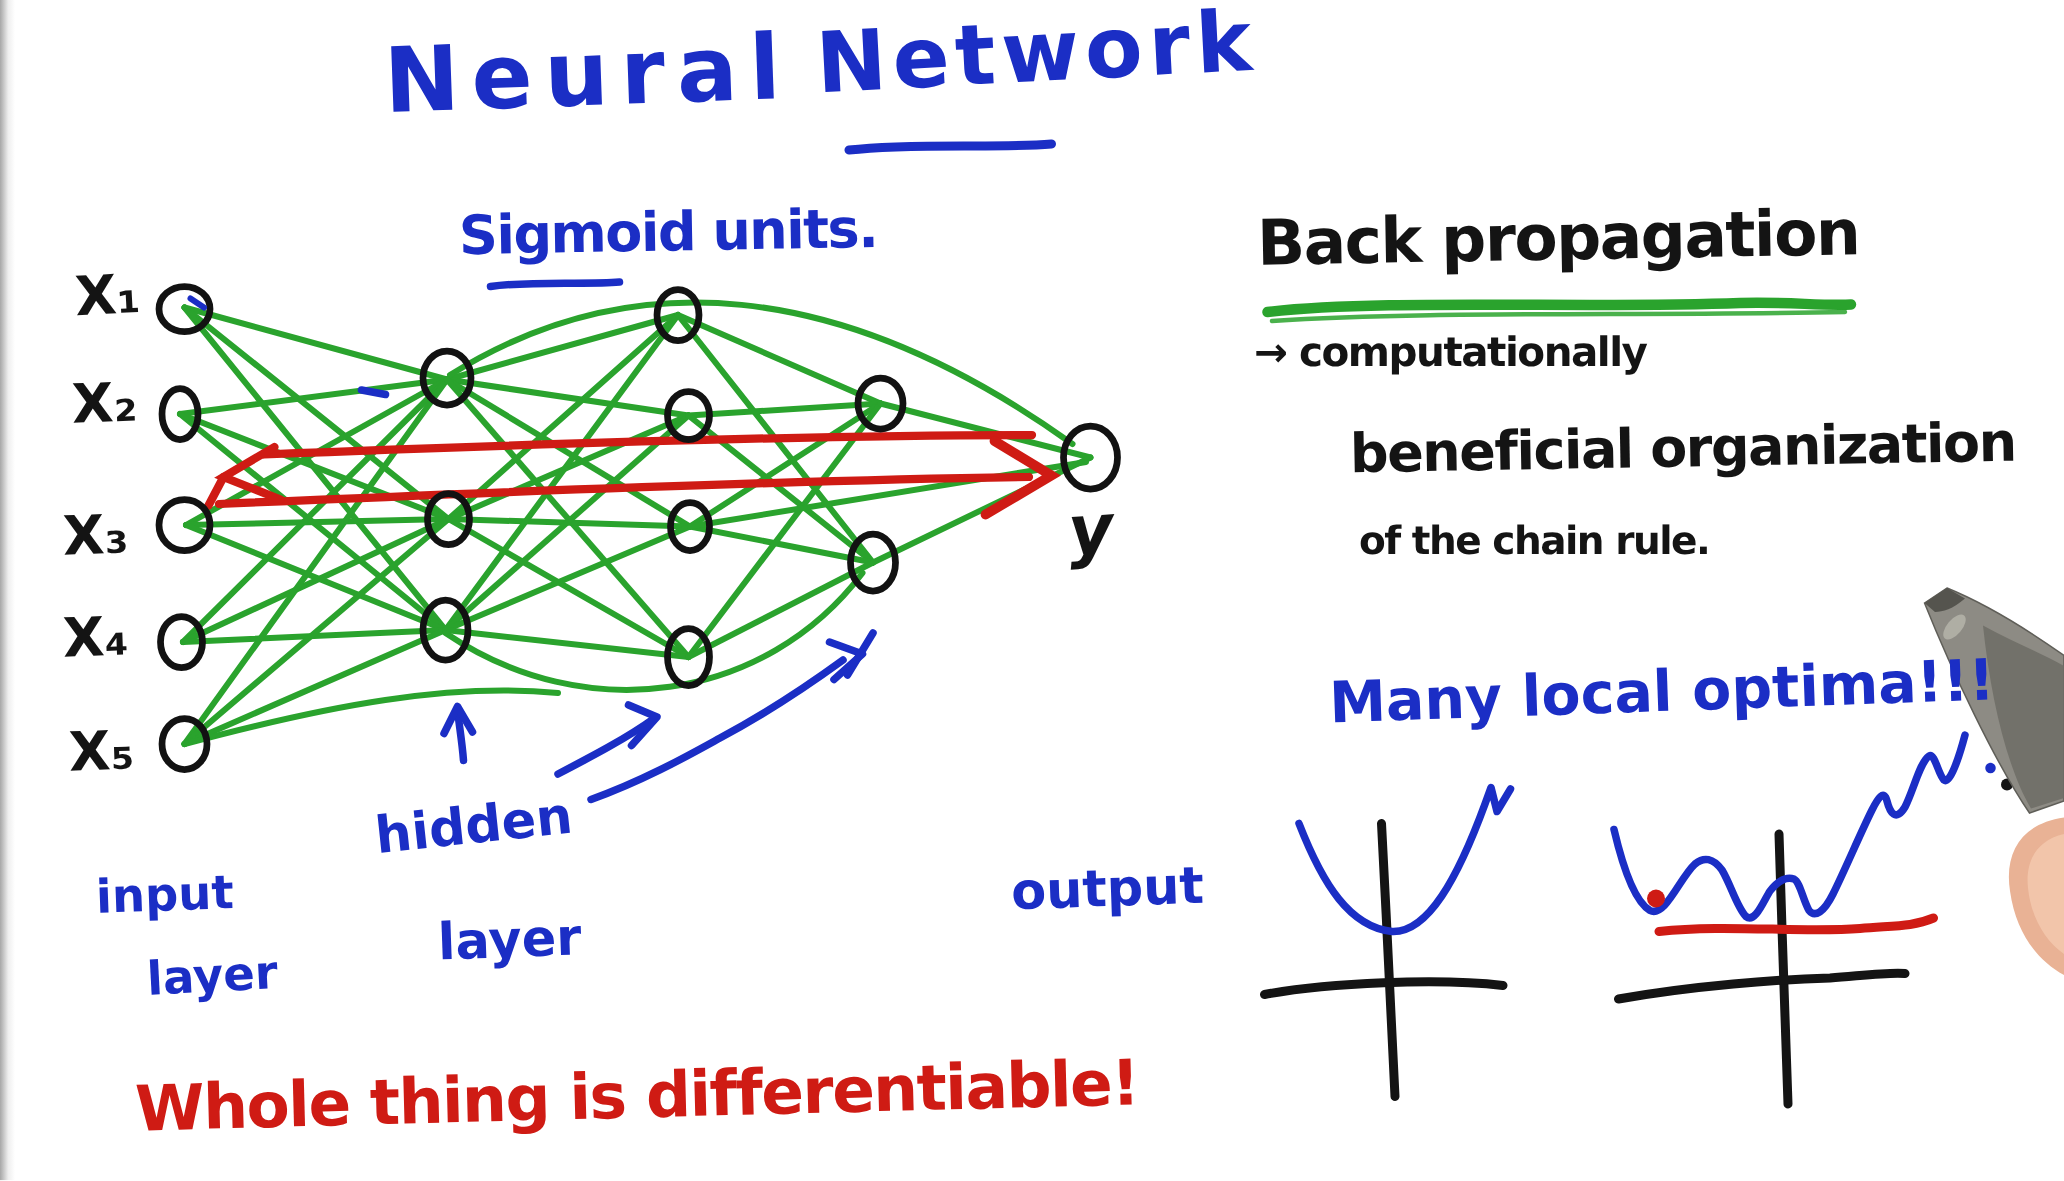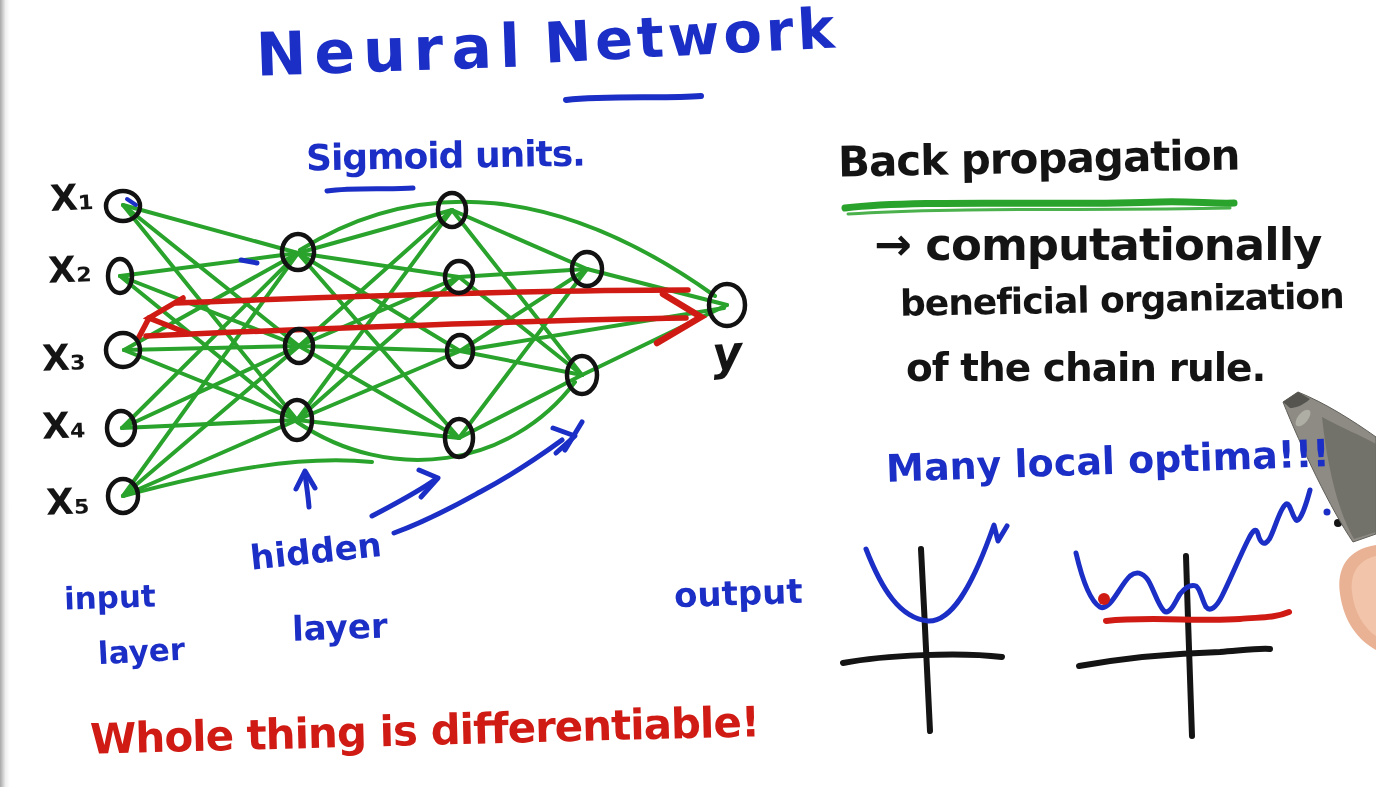--- a/index.html
+++ b/index.html
@@ -162,22 +162,22 @@
 
   <div class="hw black" style="left:712px;top:330px;font-size:46px;font-style:italic;transform:rotate(-4deg);">y</div>
 
   <div class="hw blue" style="left:64px;top:582px;font-size:31px;transform:rotate(-2deg);">input</div>
   <div class="hw blue" style="left:98px;top:636px;font-size:31px;transform:rotate(-3deg);">layer</div>
   <div class="hw blue" style="left:250px;top:534px;font-size:34px;transform:rotate(-6deg);">hidden</div>
   <div class="hw blue" style="left:292px;top:610px;font-size:34px;transform:rotate(-2deg);">layer</div>
   <div class="hw blue" style="left:674px;top:576px;font-size:34px;transform:rotate(-2deg);">output</div>
 
   <div class="hw black" style="left:838px;top:138px;font-size:42px;letter-spacing:-1px;transform:rotate(-1deg);">Back propagation</div>
-  <div class="hw black" style="left:874px;top:222px;font-size:45px;letter-spacing:-1px;">→ computationally</div>
+  <div class="hw black" style="left:836px;top:222px;font-size:27px;letter-spacing:-1px;">→ computationally</div>
   <div class="hw black" style="left:900px;top:282px;font-size:36px;letter-spacing:-1px;transform:rotate(-1deg);">beneficial organization</div>
-  <div class="hw black" style="left:906px;top:348px;font-size:39px;letter-spacing:-1px;">of the chain rule.</div>
+  <div class="hw black" style="left:906px;top:348px;font-size:26px;letter-spacing:-1px;">of the chain rule.</div>
 
   <div class="hw blue" style="left:886px;top:442px;font-size:38px;transform:rotate(-2deg);">Many local optima!!!</div>
 
   <div class="hw red" style="left:90px;top:710px;font-size:42px;letter-spacing:-1px;transform:rotate(-1.5deg);">Whole thing is differentiable!</div>
 
   <div class="edge-shade"></div>
 </div>
 
 </body></html>

